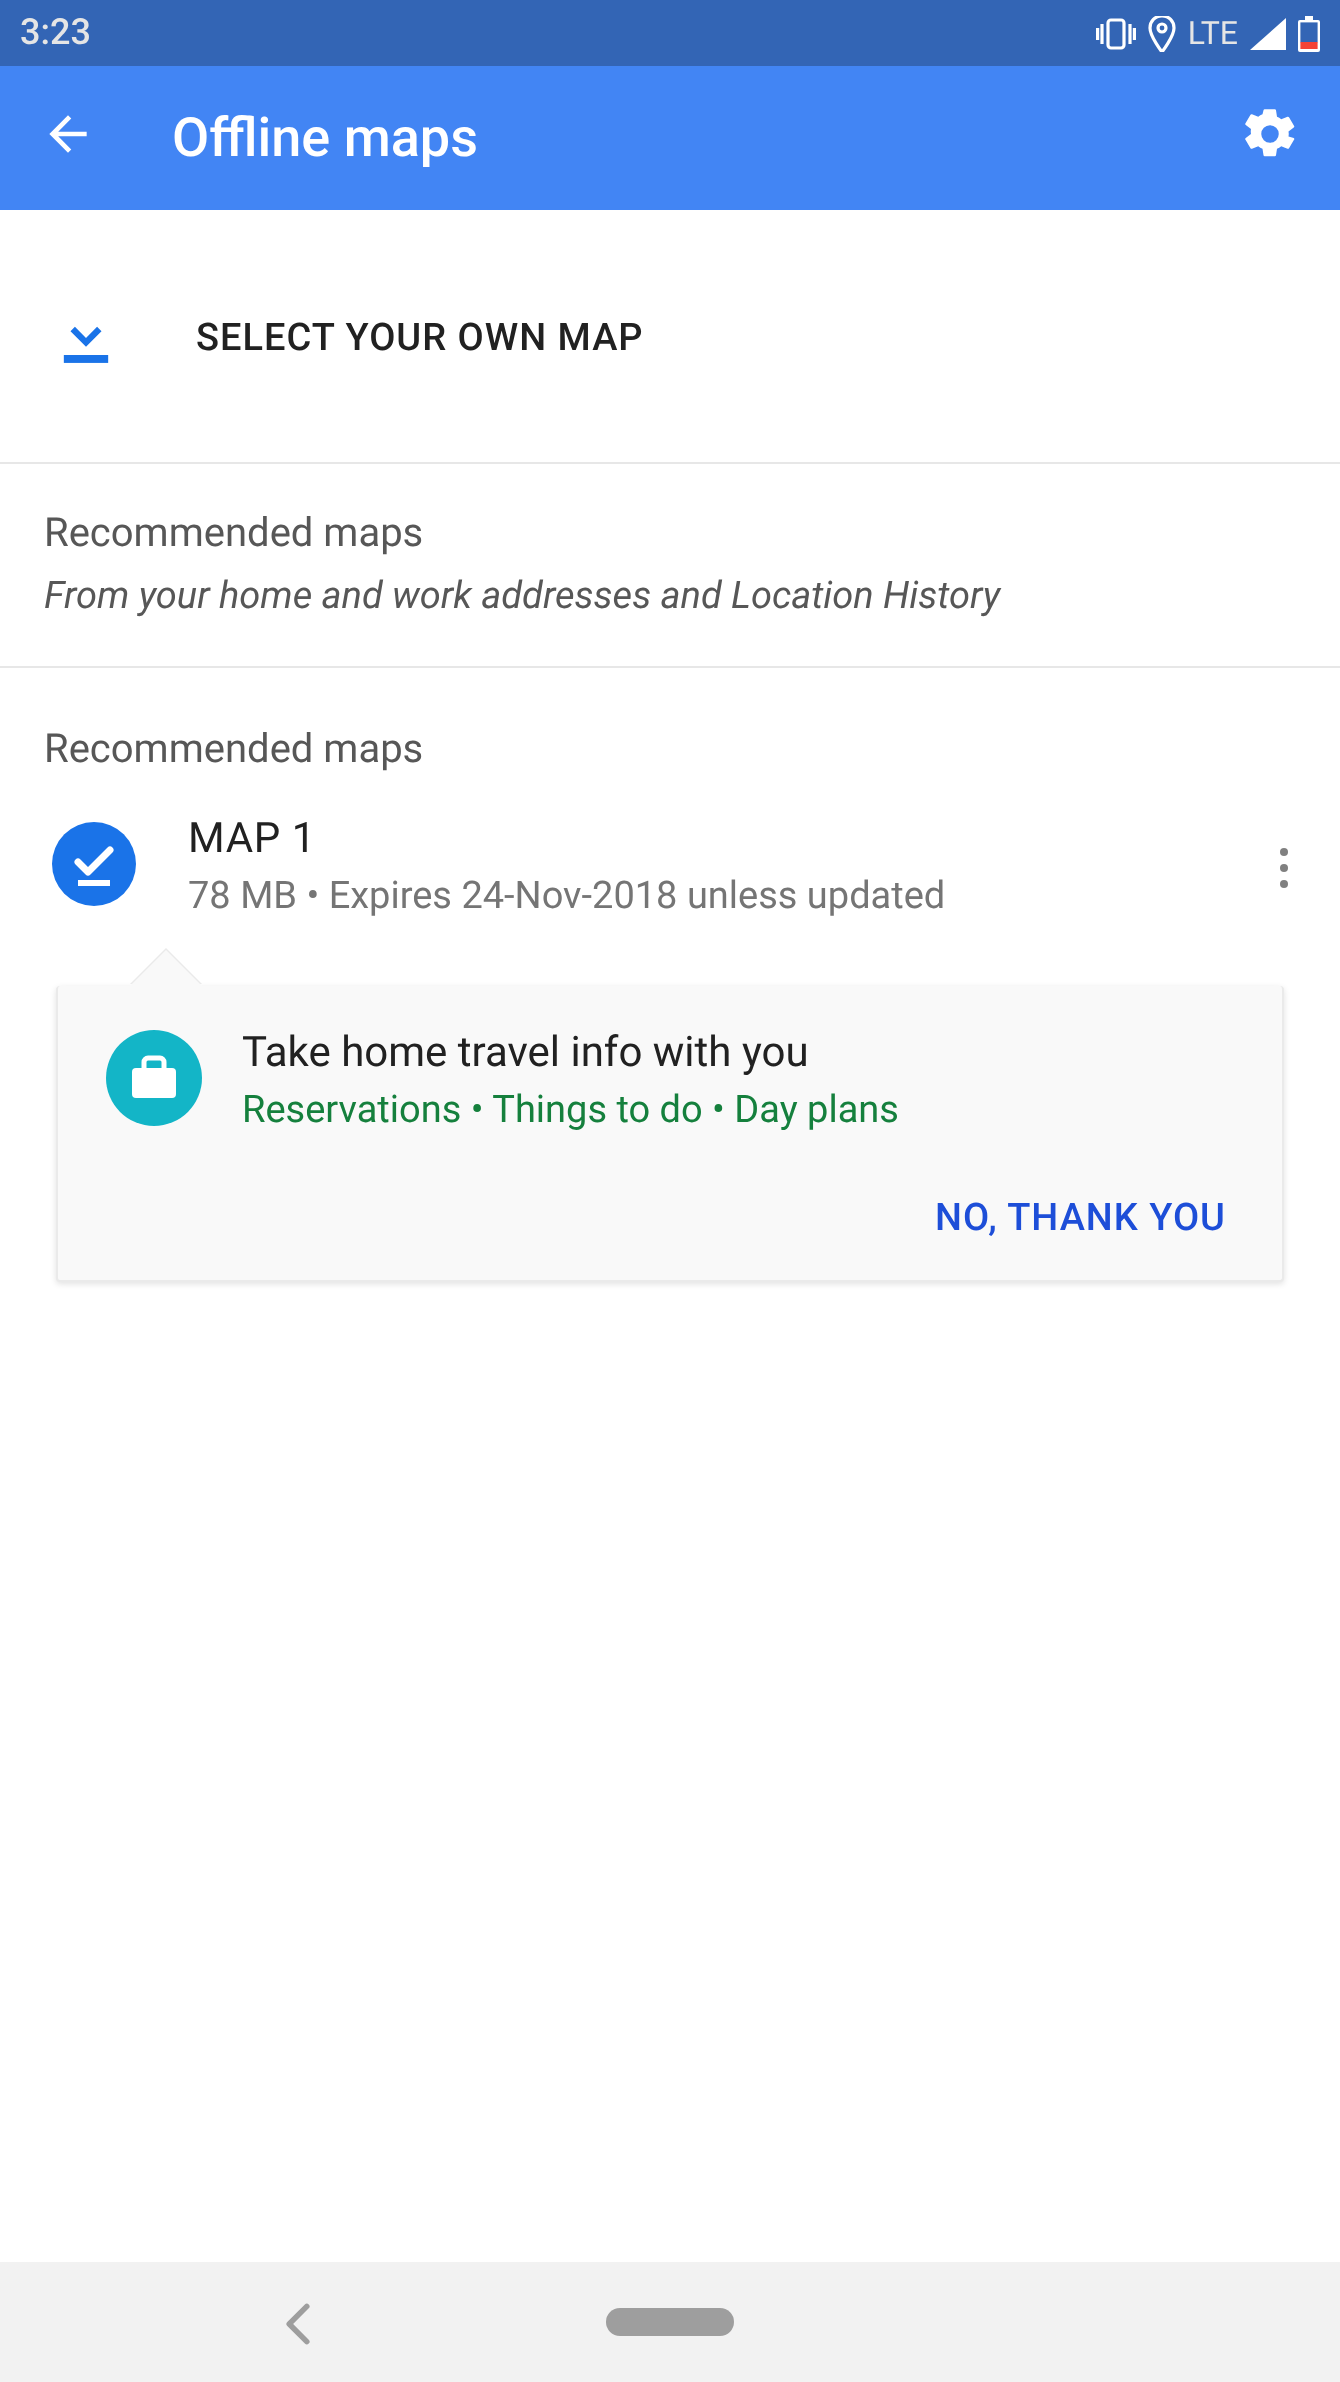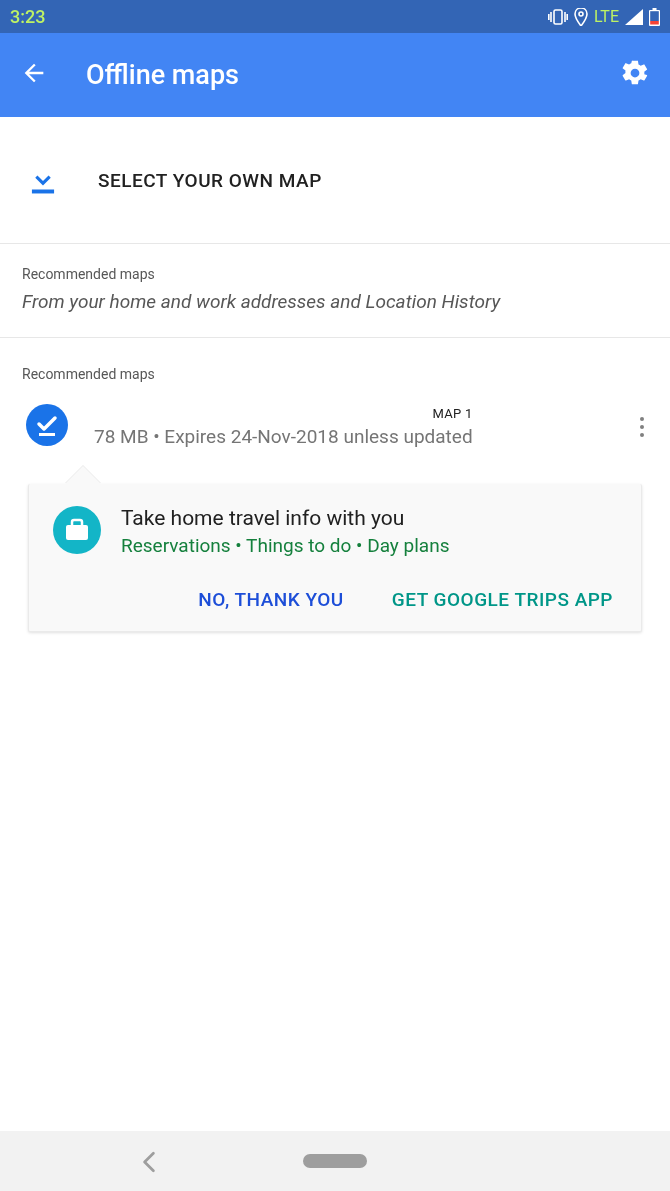--- a/index.html
+++ b/index.html
@@ -8,32 +8,32 @@
     height: 1191px;
     font-family: Roboto, "Helvetica Neue", Arial, sans-serif;
     background: #fff;
     overflow: hidden;
     position: relative;
   }
   
   .status-bar {
     height: 33px;
     background: #3365b5;
-    color: #bef264;
+    color: #e5e5e5;
     display: flex;
     align-items: center;
     padding: 0 10px;
     font-size: 18px;
     font-weight: 500;
   }
   .status-bar .right { margin-left: auto; display: flex; align-items: center; gap: 6px; }
   .status-bar svg { display:block; }
   
   .app-bar {
-    height: 84px;
+    height: 72px;
     background: #4285f4;
     display: flex;
     align-items: center;
     padding: 0 20px;
     color: #fff;
   }
   .app-bar .title {
     font-size: 27px;
     font-weight: 500;
     margin-left: 38px;
@@ -52,21 +52,21 @@
     font-size: 19px;
     font-weight: 500;
     color: #212121;
     letter-spacing: 0.5px;
   }
   
   .section {
     padding: 22px 22px 0 22px;
   }
   .section-title {
-    font-size: 14px;
+    font-size: 20px;
     color: #575757;
   }
   .section-sub {
     font-size: 19px;
     color: #575757;
     font-style: italic;
     margin-top: 8px;
   }
   
   .row {
@@ -86,21 +86,21 @@
     font-size: 19px;
     color: #757575;
     margin-top: 4px;
   }
   .row .more-wrap { margin-left: auto; padding: 8px 12px; }
   .dot3 { display:flex; flex-direction:column; gap:4px; }
   .dot3 span { width:4px; height:4px; border-radius:50%; background:#808080; display:block;}
   
   .dl-section { padding: 28px 22px 0 22px; }
   .dl-row { display:flex; align-items:center; padding: 22px 14px 0 26px; gap: 26px; position:relative;}
-  .dl-row .txt .name { font-size: 13px; color:#212121; letter-spacing:0.3px;text-align:right;}
+  .dl-row .txt .name { font-size: 21px; color:#212121; letter-spacing:0.3px;}
   .dl-row .txt .sub { font-size: 19px; color:#757575; margin-top:4px;}
   .dl-row .more-wrap { margin-left:auto; padding: 8px 12px;}
   
   .promo {
     margin: 34px 28px 0 28px;
     background: #f9f9f9;
     border: 1px solid #eaeaea;
     border-top: none;
     border-radius: 2px;
     box-shadow: 0 1px 3px rgba(0,0,0,0.12);
@@ -256,21 +256,20 @@
           <path d="M19 19 v-3 a2 2 0 0 1 2 -2 h6 a2 2 0 0 1 2 2 v3" fill="none" stroke="#fff" stroke-width="2.5"></path>
         </svg>
     </span>
     <div>
       <div class="promo-title">Take home travel info with you</div>
       <div class="promo-sub">Reservations • Things to do • Day plans</div>
     </div>
   </div>
   <div class="promo-actions">
     <span class="btn btn-grey">NO, THANK YOU</span>
-    <span class="btn btn-teal">GET GOOGLE TRIPS APP</span>
   </div>
 </div>
 
 <div class="navbar">
   <span class="nav-back">
     <svg width="18" height="22" viewBox="0 0 12 20">
         <path d="M10 2 L2 10 L10 18" fill="none" stroke="#9e9e9e" stroke-width="2.5" stroke-linecap="round" stroke-linejoin="round"></path>
       </svg>
   </span>
   <div class="nav-pill"></div>

